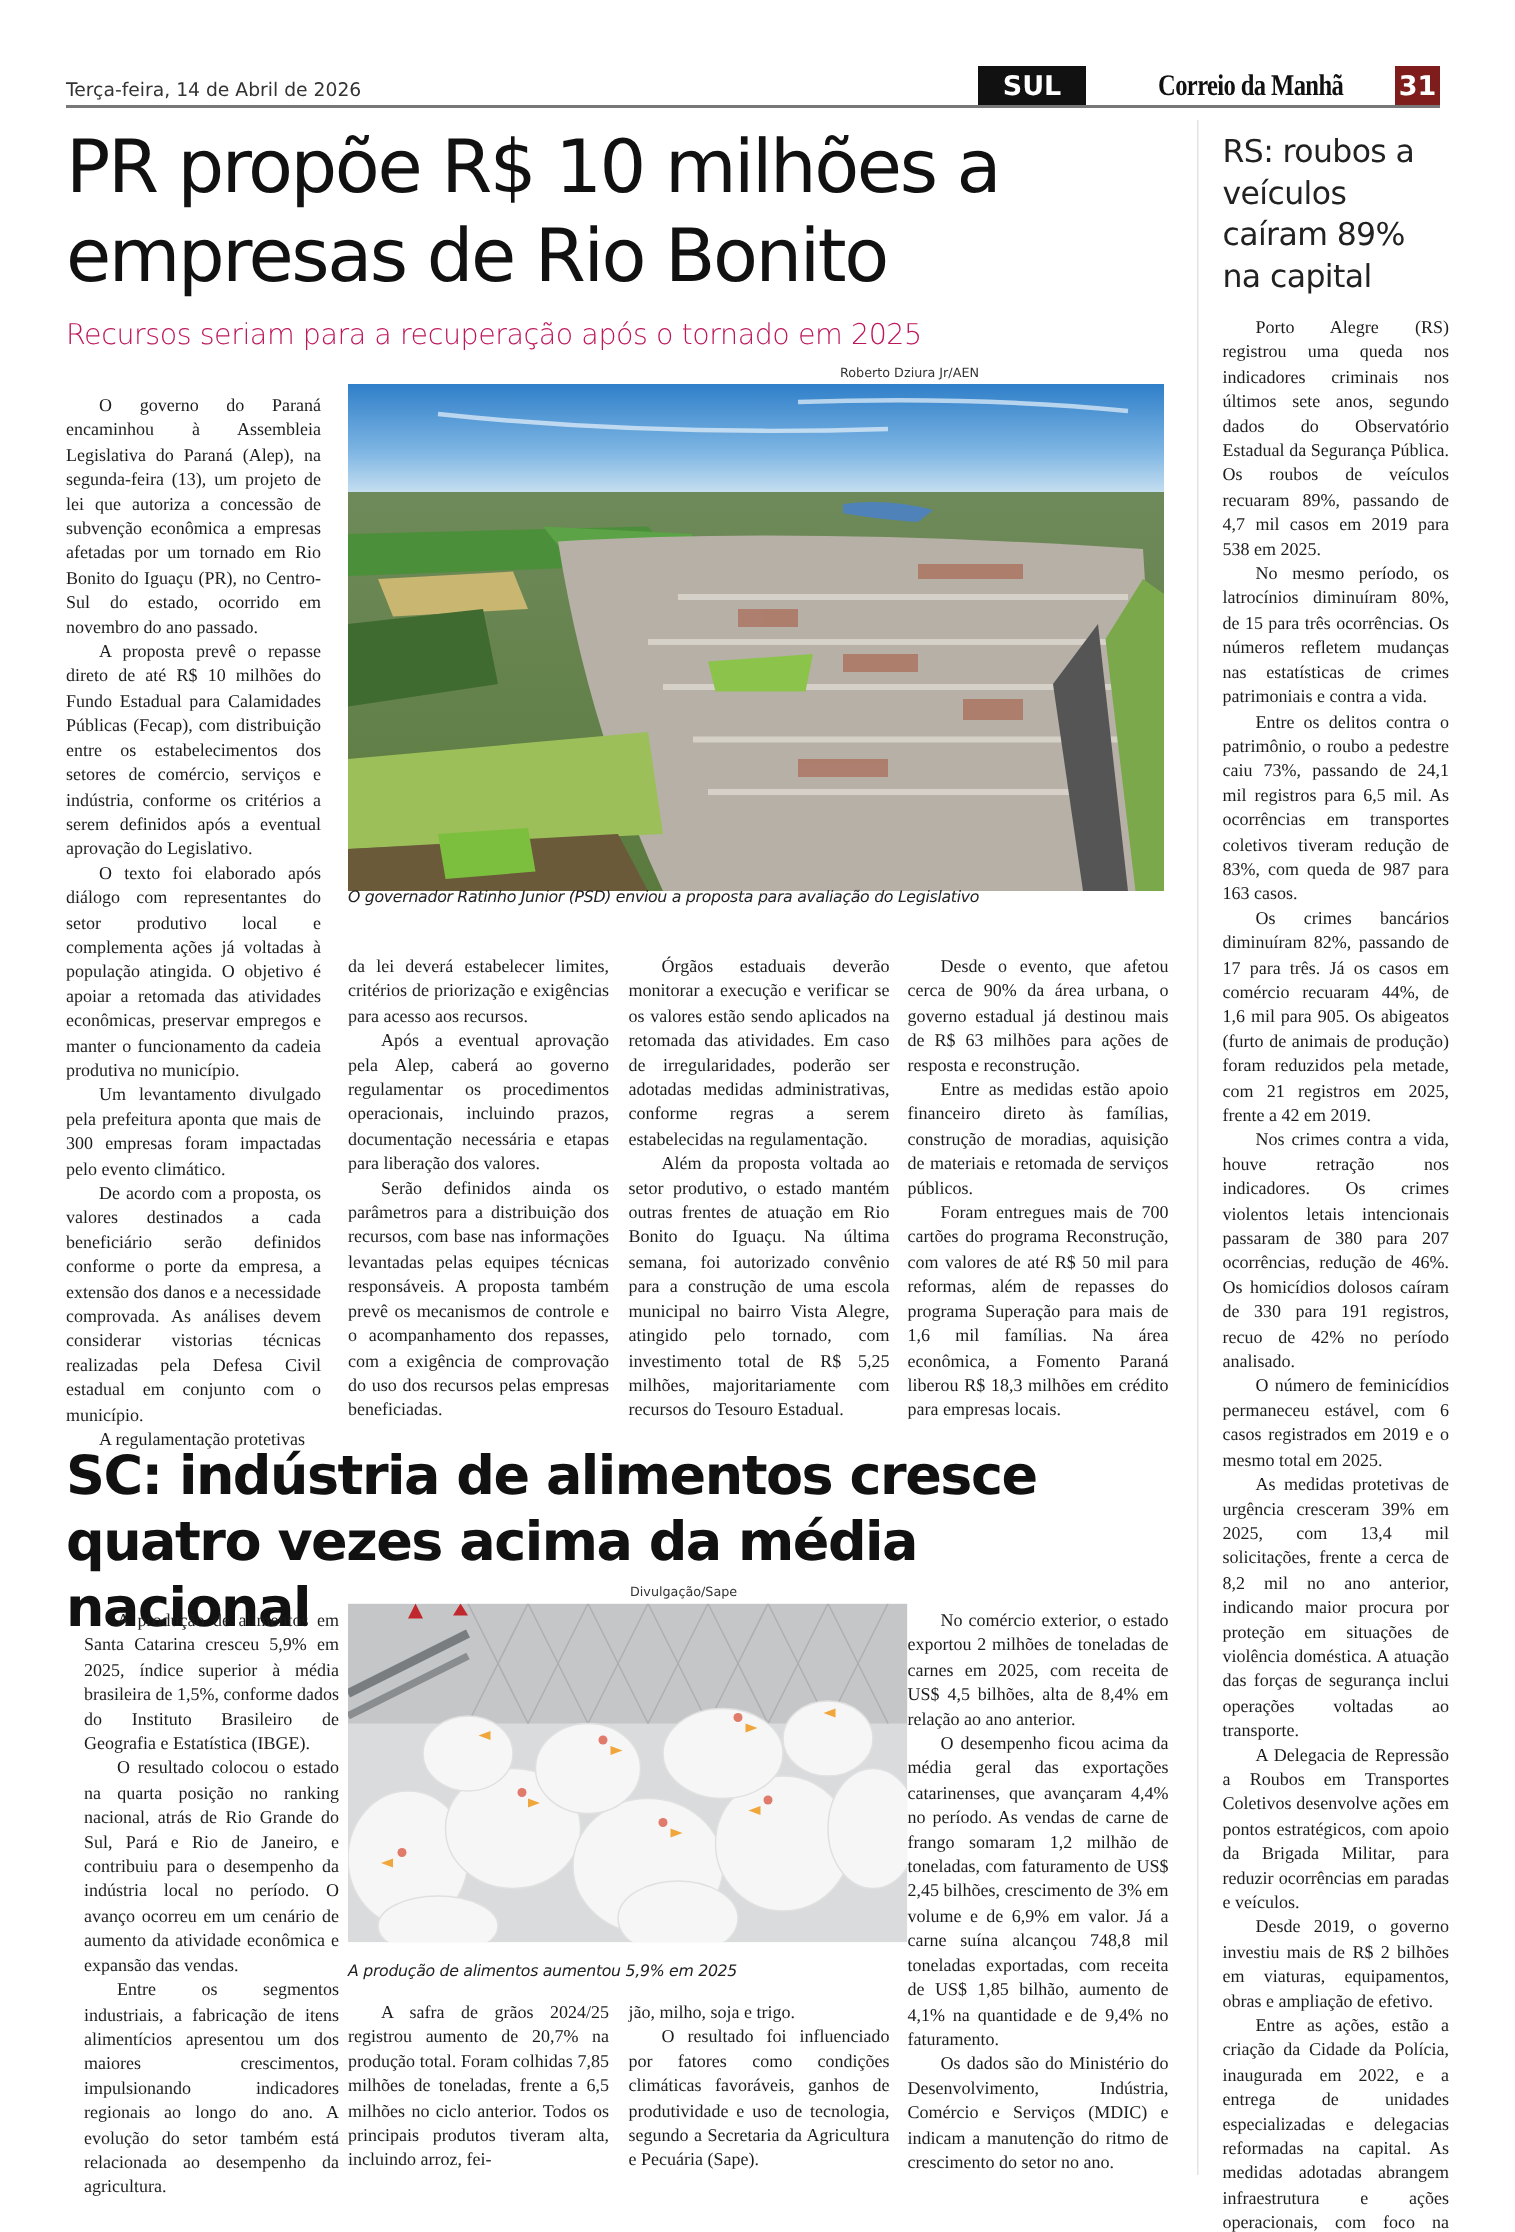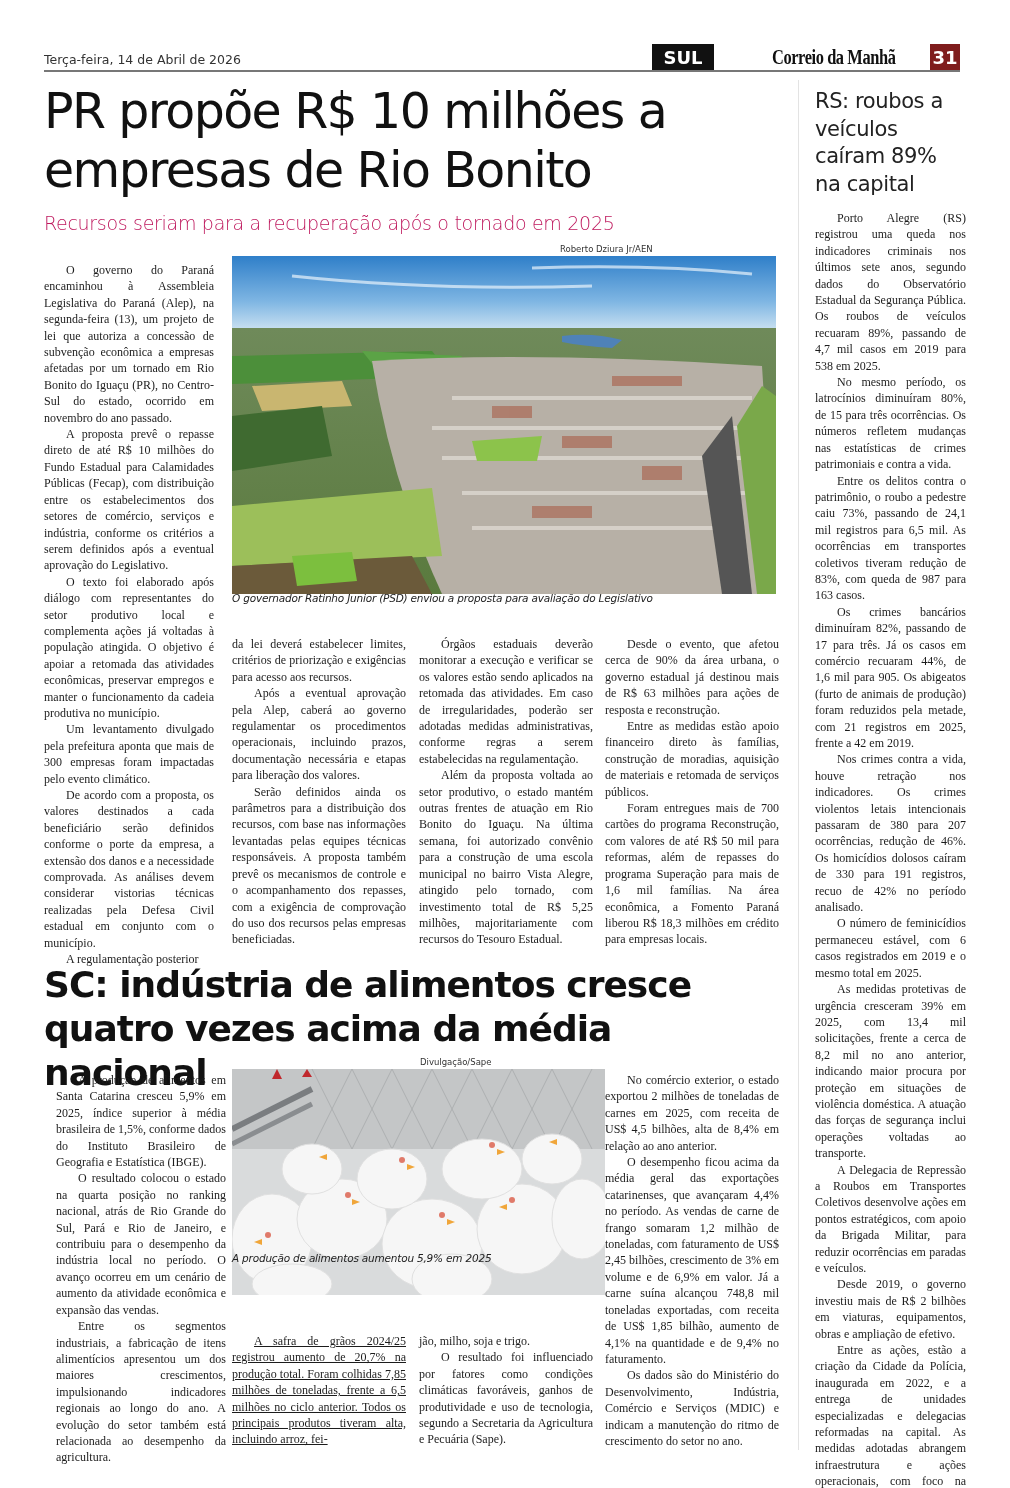--- a/index.html
+++ b/index.html
@@ -2,21 +2,21 @@
 <html><head>
 <meta charset="utf-8">
 <style>
   * { box-sizing: border-box; margin: 0; padding: 0; }
   html, body { width: 1010px; height: 1488px; background: #ffffff; overflow: hidden; }
   body { position: relative; font-family: "Liberation Serif", serif; color: #1a1a1a; }
 
   
   .hdr-date { position: absolute; left: 44px; top: 52px; font-family: "DejaVu Sans", sans-serif; font-size: 12.5px; color: #333; }
   .hdr-rule { position: absolute; left: 44px; top: 70px; width: 916px; height: 1.5px; background: #777; }
-  .hdr-section { position: absolute; left: 652px; top: 44px; width: 62px; height: 26px; background: #111; color: #fff;
+  .hdr-section { position: absolute; left: 652px; top: 44px; width: 72px; height: 26px; background: #111; color: #fff;
     font-family: "DejaVu Sans", sans-serif; font-weight: bold; font-size: 18px; text-align: center; line-height: 27px; }
   .hdr-paper { position: absolute; left: 772px; top: 46px; font-family: "Liberation Serif", serif; font-weight: bold;
     font-size: 20px; letter-spacing: -0.5px; color: #111; transform: scaleX(0.82); transform-origin: left center; }
   .hdr-page { position: absolute; left: 930px; top: 44px; width: 30px; height: 26px; background: #7f1d1d; color: #fff;
     font-family: "DejaVu Sans", sans-serif; font-weight: bold; font-size: 18px; text-align: center; line-height: 27px; }
 
   .headline { position: absolute; font-family: "DejaVu Sans", sans-serif; color: #111; }
   .h1 { left: 44px; top: 82px; width: 740px; font-size: 49px; line-height: 59px; font-weight: 500; letter-spacing: -1.6px; }
   .sub1 { position: absolute; left: 44px; top: 212px; font-family: "DejaVu Sans", sans-serif; font-size: 19px; color: #be185d; letter-spacing: -0.3px; font-weight: 300; }
   .h2 { left: 44px; top: 963px; width: 740px; font-size: 36px; line-height: 44px; font-weight: bold; letter-spacing: -1px; }
@@ -96,21 +96,21 @@
   </svg>
 </div>
 <div class="caption" style="left:232px; top:592px; width:560px;">O governador Ratinho Junior (PSD) enviou a proposta para avaliação do Legislativo</div>
 
 <div class="col" style="left:44px; top:262px; width:170px;">
   <p>O governo do Paraná encaminhou à Assembleia Legislativa do Paraná (Alep), na segunda-feira (13), um projeto de lei que autoriza a concessão de subvenção econômica a empresas afetadas por um tornado em Rio Bonito do Iguaçu (PR), no Centro-Sul do estado, ocorrido em novembro do ano passado.</p>
   <p>A proposta prevê o repasse direto de até R$ 10 milhões do Fundo Estadual para Calamidades Públicas (Fecap), com distribuição entre os estabelecimentos dos setores de comércio, serviços e indústria, conforme os critérios a serem definidos após a eventual aprovação do Legislativo.</p>
   <p>O texto foi elaborado após diálogo com representantes do setor produtivo local e complementa ações já voltadas à população atingida. O objetivo é apoiar a retomada das atividades econômicas, preservar empregos e manter o funcionamento da cadeia produtiva no município.</p>
   <p>Um levantamento divulgado pela prefeitura aponta que mais de 300 empresas foram impactadas pelo evento climático.</p>
   <p>De acordo com a proposta, os valores destinados a cada beneficiário serão definidos conforme o porte da empresa, a extensão dos danos e a necessidade comprovada. As análises devem considerar vistorias técnicas realizadas pela Defesa Civil estadual em conjunto com o município.</p>
-  <p>A regulamentação posterior</p>
+  <p>A regulamentação protetivas</p>
 </div>
 <div class="col" style="left:232px; top:636px; width:174px;">
   <p style="text-indent:0">da lei deverá estabelecer limites, critérios de priorização e exigências para acesso aos recursos.</p>
   <p>Após a eventual aprovação pela Alep, caberá ao governo regulamentar os procedimentos operacionais, incluindo prazos, documentação necessária e etapas para liberação dos valores.</p>
   <p>Serão definidos ainda os parâmetros para a distribuição dos recursos, com base nas informações levantadas pelas equipes técnicas responsáveis. A proposta também prevê os mecanismos de controle e o acompanhamento dos repasses, com a exigência de comprovação do uso dos recursos pelas empresas beneficiadas.</p>
 </div>
 <div class="col" style="left:419px; top:636px; width:174px;">
   <p>Órgãos estaduais deverão monitorar a execução e verificar se os valores estão sendo aplicados na retomada das atividades. Em caso de irregularidades, poderão ser adotadas medidas administrativas, conforme regras a serem estabelecidas na regulamentação.</p>
   <p>Além da proposta voltada ao setor produtivo, o estado mantém outras frentes de atuação em Rio Bonito do Iguaçu. Na última semana, foi autorizado convênio para a construção de uma escola municipal no bairro Vista Alegre, atingido pelo tornado, com investimento total de R$ 5,25 milhões, majoritariamente com recursos do Tesouro Estadual.</p>
 </div>
@@ -161,28 +161,28 @@
     <g fill="#e07a6a">
       <circle cx="36" cy="166" r="3"></circle>
         <circle cx="116" cy="126" r="3"></circle>
       <circle cx="210" cy="146" r="3"></circle>
         <circle cx="280" cy="131" r="3"></circle>
       <circle cx="170" cy="91" r="3"></circle>
         <circle cx="260" cy="76" r="3"></circle>
     </g>
   </svg>
 </div>
-<div class="caption" style="left:232px; top:1252px; width:373px;">A produção de alimentos aumentou 5,9% em 2025</div>
+<div class="caption" style="left:232px; top:1308px; width:373px;">A produção de alimentos aumentou 5,9% em 2025</div>
 
 <div class="col" style="left:56px; top:1072px; width:170px;">
   <p>A produção de alimentos em Santa Catarina cresceu 5,9% em 2025, índice superior à média brasileira de 1,5%, conforme dados do Instituto Brasileiro de Geografia e Estatística (IBGE).</p>
   <p>O resultado colocou o estado na quarta posição no ranking nacional, atrás de Rio Grande do Sul, Pará e Rio de Janeiro, e contribuiu para o desempenho da indústria local no período. O avanço ocorreu em um cenário de aumento da atividade econômica e expansão das vendas.</p>
   <p>Entre os segmentos industriais, a fabricação de itens alimentícios apresentou um dos maiores crescimentos, impulsionando indicadores regionais ao longo do ano. A evolução do setor também está relacionada ao desempenho da agricultura.</p>
 </div>
-<div class="col" style="left:232px; top:1333px; width:174px;text-decoration:underline;">
+<div class="col" style="left:232px; top:1333px; width:174px;">
   <p>A safra de grãos 2024/25 registrou aumento de 20,7% na produção total. Foram colhidas 7,85 milhões de toneladas, frente a 6,5 milhões no ciclo anterior. Todos os principais produtos tiveram alta, incluindo arroz, fei-</p>
 </div>
 <div class="col" style="left:419px; top:1333px; width:174px;">
   <p style="text-indent:0">jão, milho, soja e trigo.</p>
   <p>O resultado foi influenciado por fatores como condições climáticas favoráveis, ganhos de produtividade e uso de tecnologia, segundo a Secretaria da Agricultura e Pecuária (Sape).</p>
 </div>
 <div class="col" style="left:605px; top:1072px; width:174px;">
   <p>No comércio exterior, o estado exportou 2 milhões de toneladas de carnes em 2025, com receita de US$ 4,5 bilhões, alta de 8,4% em relação ao ano anterior.</p>
   <p>O desempenho ficou acima da média geral das exportações catarinenses, que avançaram 4,4% no período. As vendas de carne de frango somaram 1,2 milhão de toneladas, com faturamento de US$ 2,45 bilhões, crescimento de 3% em volume e de 6,9% em valor. Já a carne suína alcançou 748,8 mil toneladas exportadas, com receita de US$ 1,85 bilhão, aumento de 4,1% na quantidade e de 9,4% no faturamento.</p>
   <p>Os dados são do Ministério do Desenvolvimento, Indústria, Comércio e Serviços (MDIC) e indicam a manutenção do ritmo de crescimento do setor no ano.</p>

